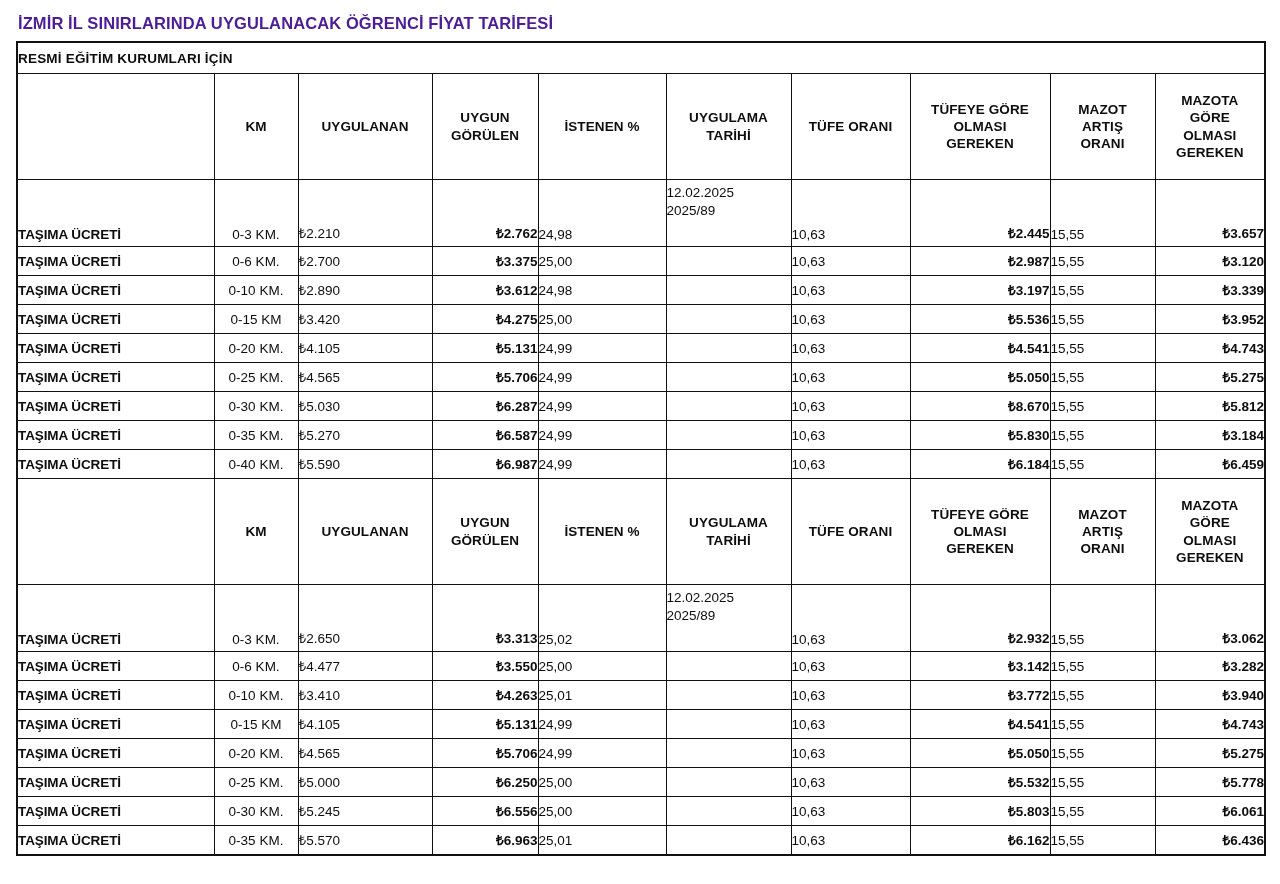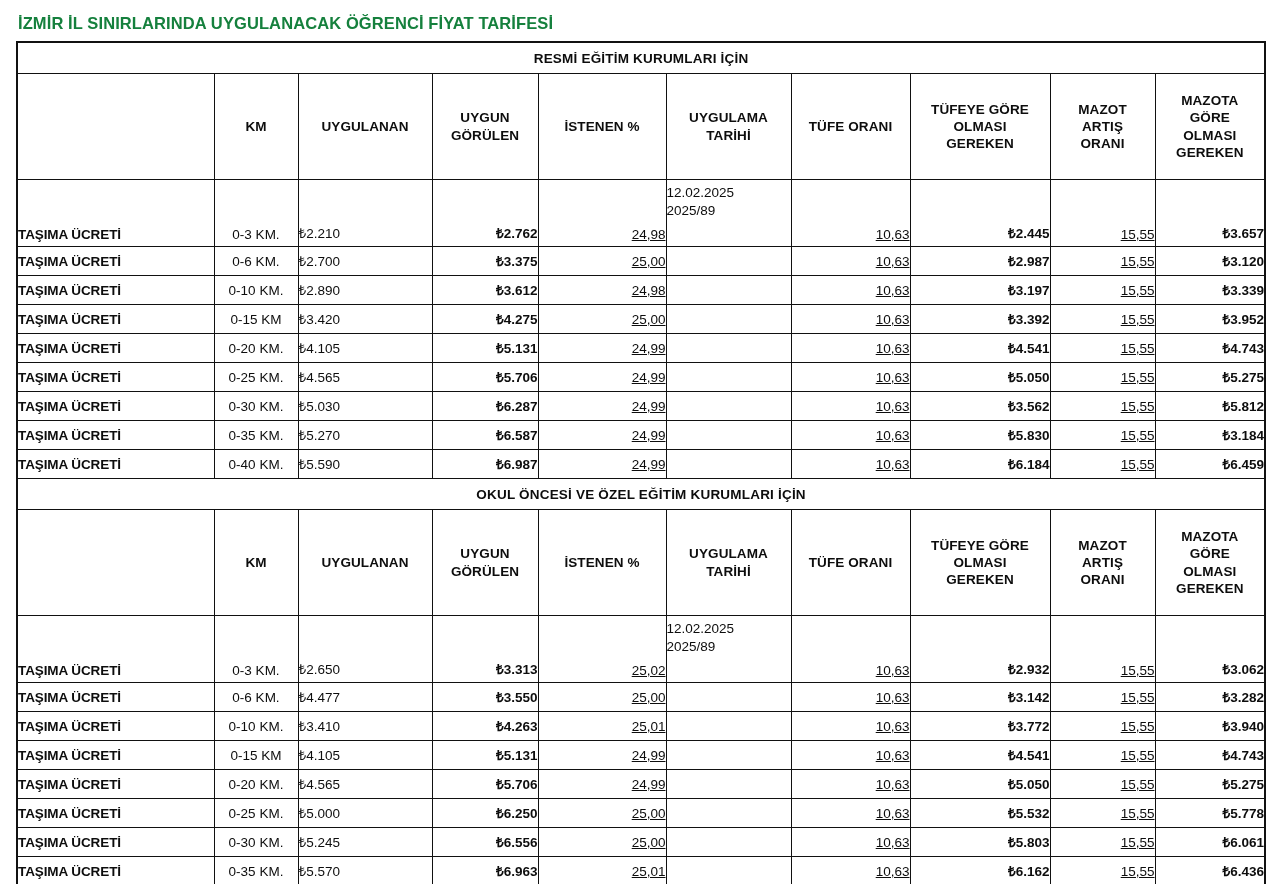--- a/index.html
+++ b/index.html
@@ -20,21 +20,21 @@
     width: 1280px;
     height: 884px;
     box-sizing: border-box;
     padding: 14px 16px 0 16px;
   }
 
   .doc-title {
     font-size: 16.5px;
     font-weight: bold;
     letter-spacing: 0.1px;
-    color: #15803d;
+    color: #4c1d95;
     margin: 0 0 8px 2px;
     white-space: nowrap;
   }
 
   table.tariff {
     border-collapse: collapse;
     table-layout: fixed;
     width: 1248px;
     border: 2px solid #111;
   }
@@ -56,21 +56,21 @@
   col.c-pct    { width: 128px; }
   col.c-date   { width: 125px; }
   col.c-tufe   { width: 119px; }
   col.c-tufeg  { width: 140px; }
   col.c-mazot  { width: 105px; }
   col.c-mazotg { width: 110px; }
 
   
   .section-banner {
     height: 30px;
-    text-align: center;
+    text-align: left;
     font-weight: bold;
     font-size: 14.5px;
     letter-spacing: 0.2px;
     white-space: nowrap;
   }
 
   
   tr.head-row td {
     height: 105px;
     text-align: center;
@@ -105,24 +105,23 @@
     font-weight: bold;
     font-size: 14px;
     white-space: nowrap;
   }
   td.money-plain {
     text-align: left;
     font-size: 14px;
     white-space: nowrap;
   }
   td.num-cell {
-    text-align: right;
+    text-align: left;
     font-size: 14px;
     white-space: nowrap;
-    text-decoration: underline;
   }
   td.date-cell {
     text-align: left;
     font-size: 13.5px;
     line-height: 1.3;
     white-space: nowrap;
   }
   .date-line { display: block; }
 </style>
 </head>
@@ -220,21 +219,21 @@
           <td class="money-cell">₺3.339</td>
         </tr>
         <tr class="data-row">
           <td class="label-cell">TAŞIMA ÜCRETİ</td>
           <td class="km-cell">0-15 KM</td>
           <td class="money-plain">₺3.420</td>
           <td class="money-cell">₺4.275</td>
           <td class="num-cell">25,00</td>
           <td class="date-cell"></td>
           <td class="num-cell">10,63</td>
-          <td class="money-cell">₺3.392</td>
+          <td class="money-cell">₺5.536</td>
           <td class="num-cell">15,55</td>
           <td class="money-cell">₺3.952</td>
         </tr>
         <tr class="data-row">
           <td class="label-cell">TAŞIMA ÜCRETİ</td>
           <td class="km-cell">0-20 KM.</td>
           <td class="money-plain">₺4.105</td>
           <td class="money-cell">₺5.131</td>
           <td class="num-cell">24,99</td>
           <td class="date-cell"></td>
@@ -256,21 +255,21 @@
           <td class="money-cell">₺5.275</td>
         </tr>
         <tr class="data-row">
           <td class="label-cell">TAŞIMA ÜCRETİ</td>
           <td class="km-cell">0-30 KM.</td>
           <td class="money-plain">₺5.030</td>
           <td class="money-cell">₺6.287</td>
           <td class="num-cell">24,99</td>
           <td class="date-cell"></td>
           <td class="num-cell">10,63</td>
-          <td class="money-cell">₺3.562</td>
+          <td class="money-cell">₺8.670</td>
           <td class="num-cell">15,55</td>
           <td class="money-cell">₺5.812</td>
         </tr>
         <tr class="data-row">
           <td class="label-cell">TAŞIMA ÜCRETİ</td>
           <td class="km-cell">0-35 KM.</td>
           <td class="money-plain">₺5.270</td>
           <td class="money-cell">₺6.587</td>
           <td class="num-cell">24,99</td>
           <td class="date-cell"></td>
@@ -283,23 +282,20 @@
           <td class="label-cell">TAŞIMA ÜCRETİ</td>
           <td class="km-cell">0-40 KM.</td>
           <td class="money-plain">₺5.590</td>
           <td class="money-cell">₺6.987</td>
           <td class="num-cell">24,99</td>
           <td class="date-cell"></td>
           <td class="num-cell">10,63</td>
           <td class="money-cell">₺6.184</td>
           <td class="num-cell">15,55</td>
           <td class="money-cell">₺6.459</td>
-        </tr>
-        <tr>
-          <td class="section-banner" colspan="10">OKUL ÖNCESİ VE ÖZEL EĞİTİM KURUMLARI İÇİN</td>
         </tr>
         <tr class="head-row">
           <td class="blank-head"></td>
           <td>KM</td>
           <td>UYGULANAN</td>
           <td>
             <span class="date-line">UYGUN</span>
             <span class="date-line">GÖRÜLEN</span>
           </td>
           <td>İSTENEN %</td>

